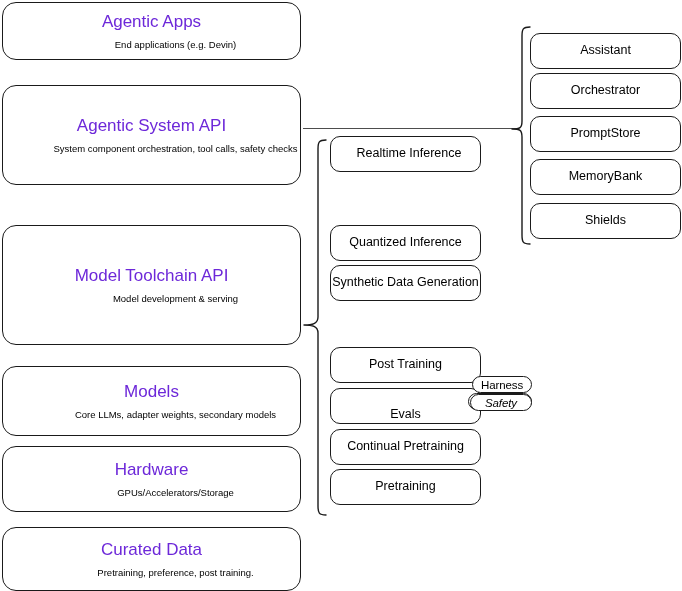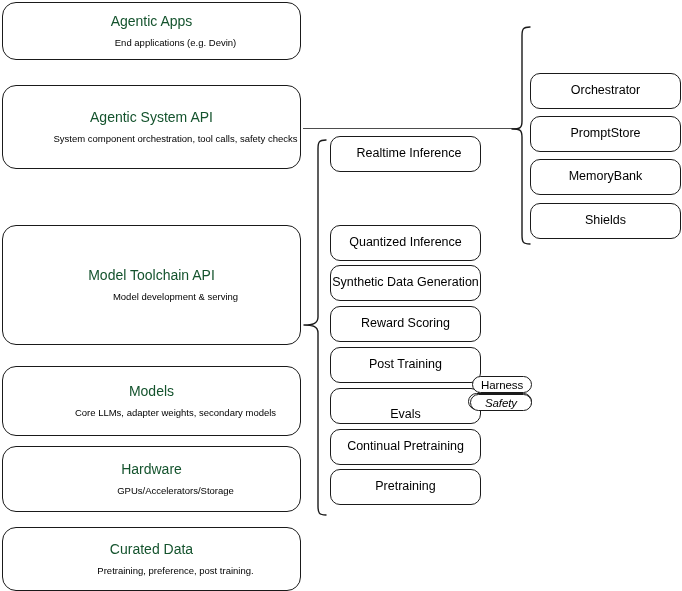--- a/index.html
+++ b/index.html
@@ -35,22 +35,22 @@
     line-height: 1.25;
   }
 
   
   .layer {
     border-radius: 14px;
     left: 2px;
     width: 299px;
   }
   .layer .title {
-    font-size: 14px;
-    color: #14532d;
+    font-size: 17px;
+    color: #6d28d9;
   }
   .layer .subtitle {
     font-size: 9.5px;
     color: #000;
     margin-top: 6px;
     margin-left: 48px;
   }
 
   
   .chip {
@@ -100,21 +100,21 @@
 </head>
 <body>
 
 <div id="canvas">
 
   <div class="box layer" style="top:2px; height:58px;">
     <div class="title">Agentic Apps</div>
     <div class="subtitle">End applications (e.g. Devin)</div>
   </div>
 
-  <div class="box layer" style="top:85px; height:84px;">
+  <div class="box layer" style="top:85px; height:100px;">
     <div class="title">Agentic System API</div>
     <div class="subtitle">System component orchestration, tool calls, safety checks</div>
   </div>
 
   <div class="box layer" style="top:225px; height:120px;">
     <div class="title">Model Toolchain API</div>
     <div class="subtitle">Model development &amp; serving</div>
   </div>
 
   <div class="box layer" style="top:366px; height:70px;">
@@ -150,23 +150,20 @@
 
   <div class="box chip mid" style="top:136px;padding-left:7px;">
     <span>Realtime Inference</span>
   </div>
   <div class="box chip mid" style="top:225px;">
     <span>Quantized Inference</span>
   </div>
   <div class="box chip mid" style="top:265px;">
     <span>Synthetic Data Generation</span>
   </div>
-  <div class="box chip mid" style="top:306px;">
-    <span>Reward Scoring</span>
-  </div>
   <div class="box chip mid" style="top:347px;">
     <span>Post Training</span>
   </div>
   <div class="box chip mid" style="top:388px;justify-content:flex-end;">
     <span>Evals</span>
   </div>
   <div class="box chip mid" style="top:429px;">
     <span>Continual Pretraining</span>
   </div>
   <div class="box chip mid" style="top:469px;">
@@ -176,20 +173,23 @@
   <div class="pill" style="left:472px; top:376px; width:60px;">
     <span>Harness</span>
   </div>
   <div class="pill" style="left:468px; top:393px; width:64px;">
     <span>EvalData</span>
   </div>
   <div class="pill" style="left:470px; top:394px; width:62px;font-style:italic;">
     <span>Safety</span>
   </div>
 
+  <div class="box chip right" style="top:33px;">
+    <span>Assistant</span>
+  </div>
   <div class="box chip right" style="top:73px;">
     <span>Orchestrator</span>
   </div>
   <div class="box chip right" style="top:116px;">
     <span>PromptStore</span>
   </div>
   <div class="box chip right" style="top:159px;">
     <span>MemoryBank</span>
   </div>
   <div class="box chip right" style="top:203px;">

